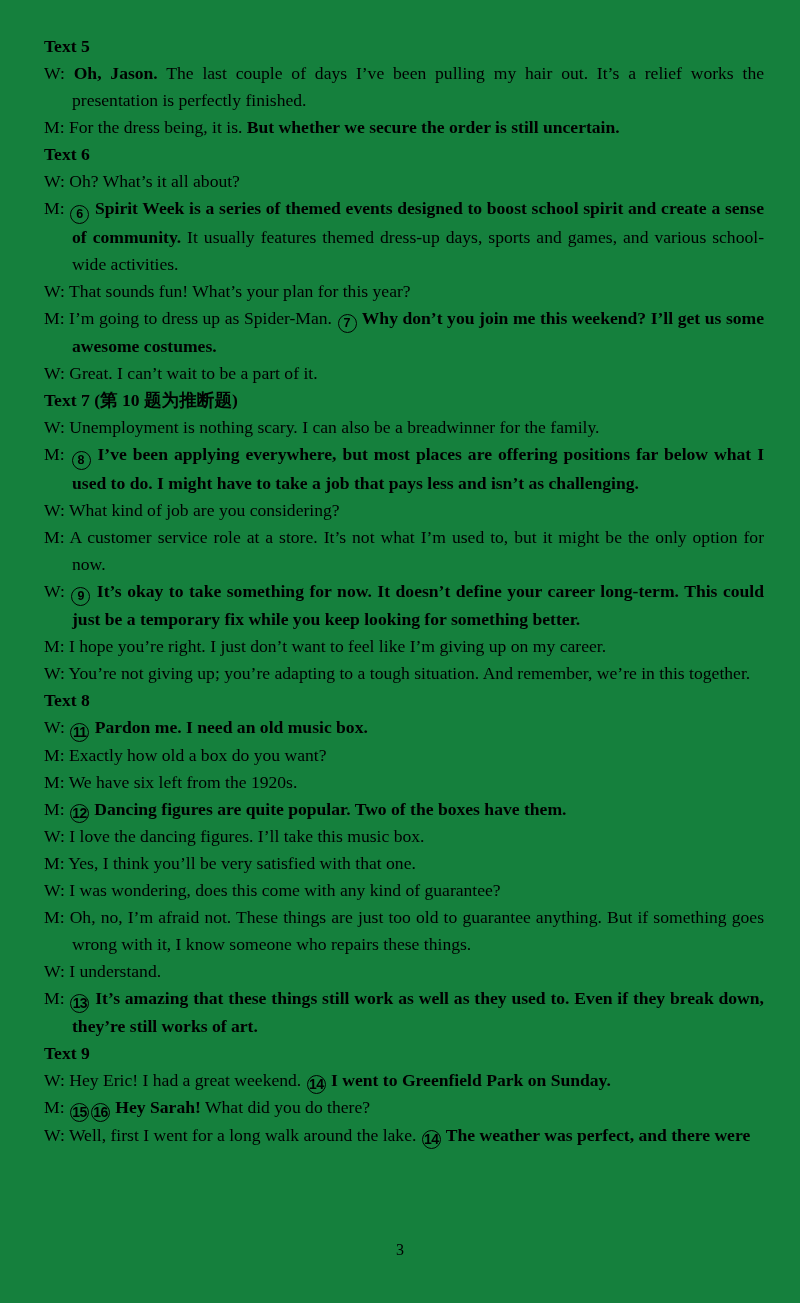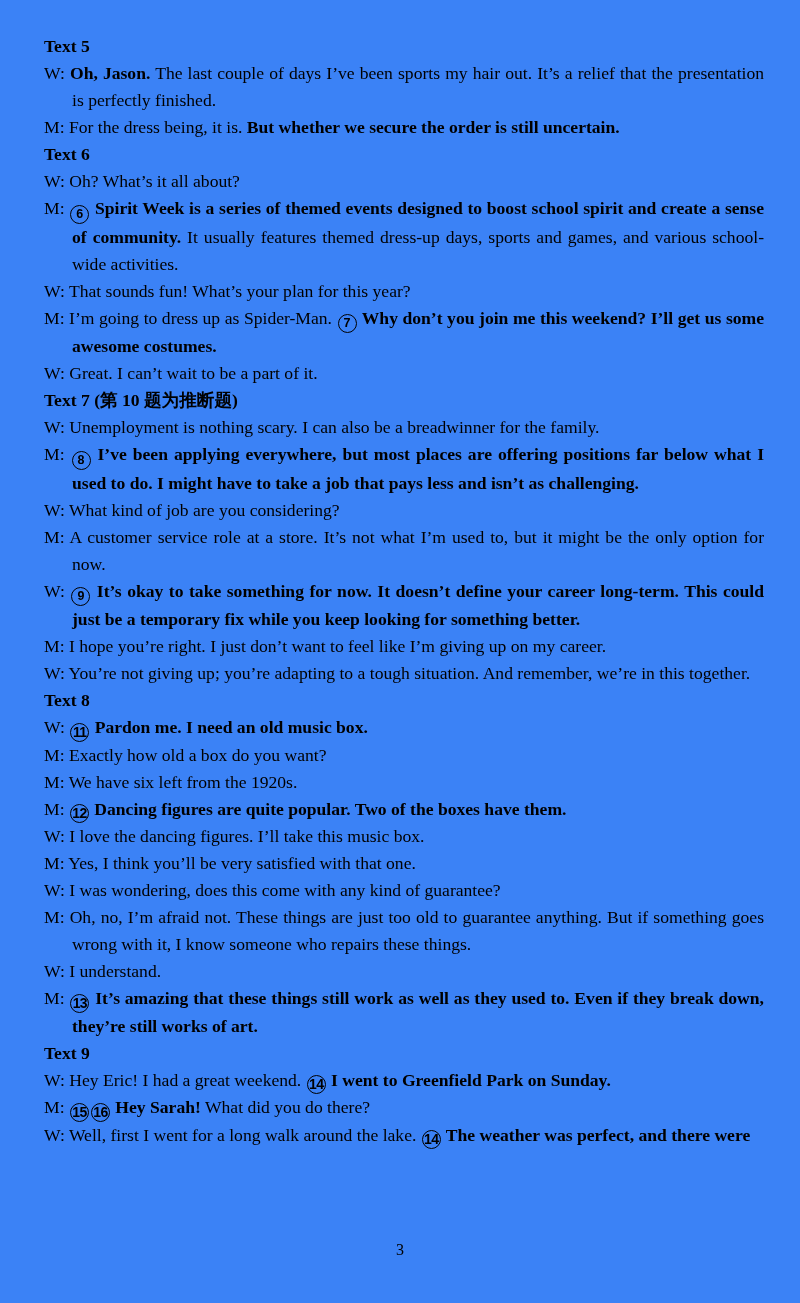--- a/index.html
+++ b/index.html
@@ -4,21 +4,21 @@
 <style>
   html, body {
     margin: 0;
     padding: 0;
     background: #ffffff;
   }
   .page {
     position: relative;
     width: 800px;
     height: 1303px;
-    background: #3b82f6;
+    background: #15803d;
     color: #000000;
     font-family: "Liberation Serif", serif;
     overflow: hidden;
   }
   .transcript {
     position: absolute;
     left: 44px;
     top: 33px;
     width: 720px;
   }
@@ -70,21 +70,21 @@
     font-size: 16px;
     line-height: 20px;
   }
 </style>
 </head>
 <body>
 
 <div class="page">
   <div class="transcript">
       <p class="line heading"><span class="bold">Text 5</span></p>
-      <p class="line dialogue"><span class="speaker">W: </span><span class="bold">Oh, Jason.</span><span class="normal"> The last couple of days I’ve been sports my hair out. It’s a relief that the presentation is perfectly finished.</span></p>
+      <p class="line dialogue"><span class="speaker">W: </span><span class="bold">Oh, Jason.</span><span class="normal"> The last couple of days I’ve been pulling my hair out. It’s a relief works the presentation is perfectly finished.</span></p>
       <p class="line dialogue"><span class="speaker">M: </span><span class="normal">For the dress being, it is. </span><span class="bold">But whether we secure the order is still uncertain.</span></p>
       <p class="line heading"><span class="bold">Text 6</span></p>
       <p class="line dialogue"><span class="speaker">W: </span><span class="normal">Oh? What’s it all about?</span></p>
       <p class="line dialogue"><span class="speaker">M: </span><span class="circ">6</span><span class="bold"> Spirit Week is a series of themed events designed to boost school spirit and create a sense of community.</span><span class="normal"> It usually features themed dress-up days, sports and games, and various school-wide activities.</span></p>
       <p class="line dialogue"><span class="speaker">W: </span><span class="normal">That sounds fun! What’s your plan for this year?</span></p>
       <p class="line dialogue"><span class="speaker">M: </span><span class="normal">I’m going to dress up as Spider-Man. </span><span class="circ">7</span><span class="bold"> Why don’t you join me this weekend? I’ll get us some awesome costumes.</span></p>
       <p class="line dialogue"><span class="speaker">W: </span><span class="normal">Great. I can’t wait to be a part of it.</span></p>
       <p class="line heading"><span class="bold">Text 7 (第 10 题为推断题)</span></p>
       <p class="line dialogue"><span class="speaker">W: </span><span class="normal">Unemployment is nothing scary. I can also be a breadwinner for the family.</span></p>
       <p class="line dialogue"><span class="speaker">M: </span><span class="circ">8</span><span class="bold"> I’ve been applying everywhere, but most places are offering positions far below what I used to do. I might have to take a job that pays less and isn’t as challenging.</span></p>

